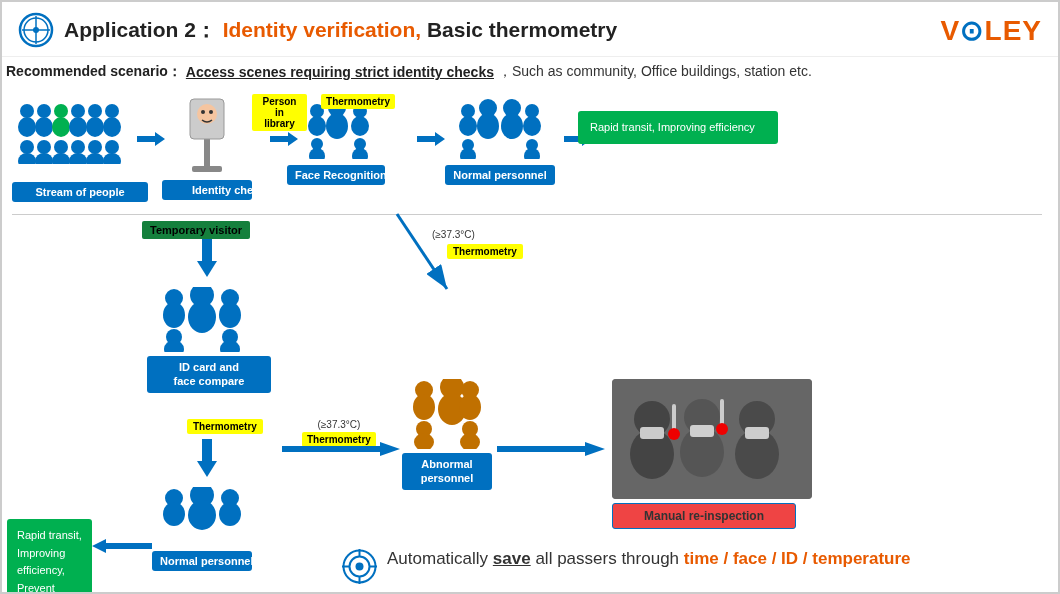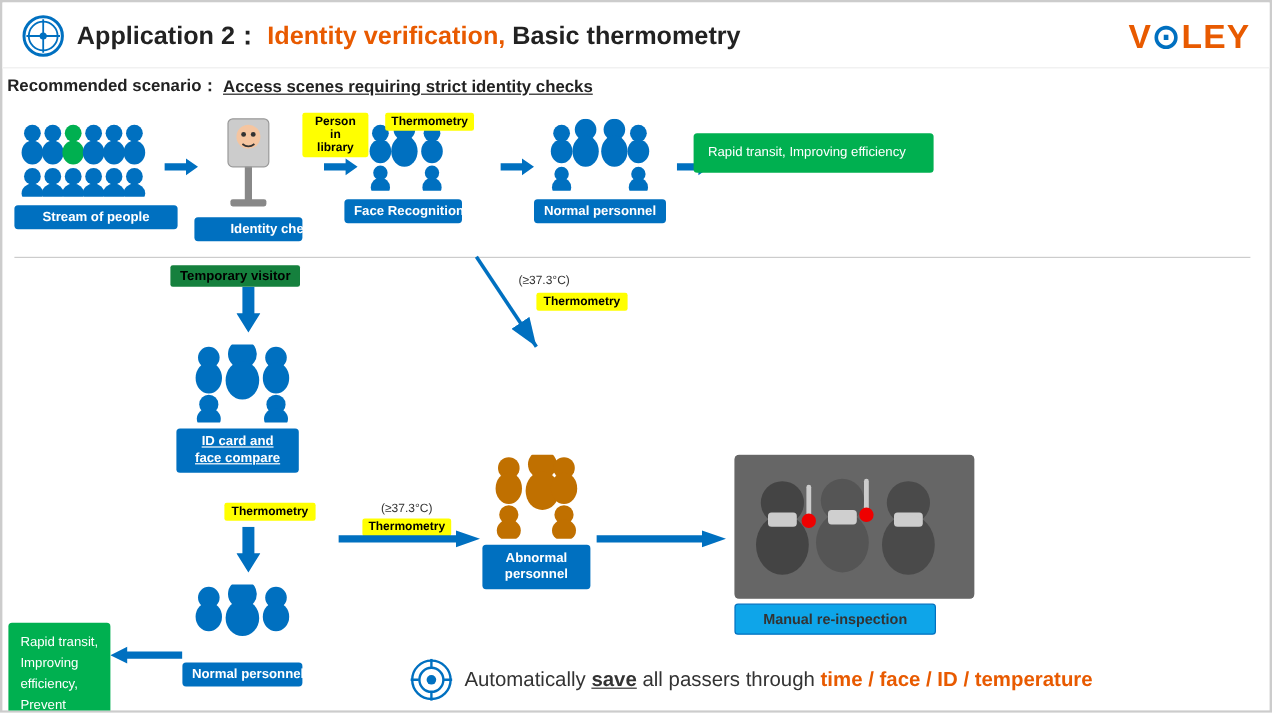--- a/index.html
+++ b/index.html
@@ -138,20 +138,21 @@
       <span class="basic-thermo"> Basic thermometry</span>
     </div>
     <div class="logo-text">
       V<span class="logo-dot">⊙</span>LEY
     </div>
   </div>
 
   <div class="scenario-bar">
     <span class="label">Recommended scenario：</span>
     <span class="underline-bold">Access scenes requiring strict identity checks</span>
+    <span class="rest">，Such as community, Office buildings, station etc.</span>
   </div>
 
   <div class="diagram">
 
     <div class="pos" style="left:10px; top:10px;">
       <svg width="120" height="65" viewBox="0 0 120 65">
 
         <g transform="translate(0,0)">
 
           <circle cx="15" cy="12" r="7" fill="#0070c0"></circle>
@@ -179,21 +180,21 @@
           <circle cx="49" cy="48" r="7" fill="#0070c0"></circle>
           <ellipse cx="49" cy="62" rx="9" ry="8" fill="#0070c0"></ellipse>
           <circle cx="66" cy="48" r="7" fill="#0070c0"></circle>
           <ellipse cx="66" cy="62" rx="9" ry="8" fill="#0070c0"></ellipse>
           <circle cx="83" cy="48" r="7" fill="#0070c0"></circle>
           <ellipse cx="83" cy="62" rx="9" ry="8" fill="#0070c0"></ellipse>
           <circle cx="100" cy="48" r="7" fill="#0070c0"></circle>
           <ellipse cx="100" cy="62" rx="9" ry="8" fill="#0070c0"></ellipse>
         </g>
       </svg>
-      <div class="flow-label" style="margin-top:2px; width:136px;">Stream of people</div>
+      <div class="flow-label" style="margin-top:14px; width:136px;">Stream of people</div>
     </div>
 
     <div class="pos" style="left:135px; top:40px;">
       <svg width="30" height="20">
           <polygon points="0,7 18,7 18,3 28,10 18,17 18,13 0,13" fill="#0070c0"></polygon>
         </svg>
     </div>
 
     <div class="pos" style="left:170px; top:5px;">
       
@@ -300,21 +301,21 @@
         <ellipse cx="22" cy="28" rx="11" ry="13" fill="#0070c0"></ellipse>
         <circle cx="50" cy="8" r="12" fill="#0070c0"></circle>
         <ellipse cx="50" cy="30" rx="14" ry="16" fill="#0070c0"></ellipse>
         <circle cx="78" cy="11" r="9" fill="#0070c0"></circle>
         <ellipse cx="78" cy="28" rx="11" ry="13" fill="#0070c0"></ellipse>
         <circle cx="22" cy="50" r="8" fill="#0070c0"></circle>
         <ellipse cx="22" cy="62" rx="10" ry="9" fill="#0070c0"></ellipse>
         <circle cx="78" cy="50" r="8" fill="#0070c0"></circle>
         <ellipse cx="78" cy="62" rx="10" ry="9" fill="#0070c0"></ellipse>
       </svg>
-      <div class="flow-label" style="width:102px; line-height:1.3; padding:4px 4px; margin-left:-5px;text-decoration:underline;">
+      <div class="flow-label" style="width:124px; line-height:1.3; padding:4px 4px; margin-left:-5px;">
         <span style="white-space:pre-line;">ID card and
 face compare</span>
       </div>
     </div>
 
     <div class="pos" style="left:185px; top:330px;">
       <div class="thermo-badge" style="background:#ffff00; font-size:10px; padding:2px 6px;">
         <span>Thermometry</span>
       </div>
     </div>
@@ -434,27 +435,27 @@
           <ellipse cx="145" cy="75" rx="22" ry="25" fill="#4a4a4a"></ellipse>
           <rect x="133" y="48" width="24" height="12" rx="3" fill="#eee" opacity="0.8"></rect>
 
           <rect x="60" y="25" width="4" height="30" rx="2" fill="#ccc"></rect>
           <circle cx="62" cy="55" r="6" fill="#e00"></circle>
 
           <rect x="108" y="20" width="4" height="30" rx="2" fill="#ccc"></rect>
           <circle cx="110" cy="50" r="6" fill="#e00"></circle>
         </svg>
       </div>
-      <div class="flow-label" style="background:#0ea5e9; color:#333; border:1px solid #0070c0; margin-top:4px; width:168px; font-size:12px; padding:5px; border-radius:3px; text-align:center;">
+      <div class="flow-label" style="background:#ef4444; color:#333; border:1px solid #0070c0; margin-top:4px; width:184px; font-size:12px; padding:5px; border-radius:3px; text-align:center;">
         <span>Manual re-inspection</span>
       </div>
     </div>
 
     <div class="pos" style="left:340px; top:460px;">
-      <div style="display:flex; align-items:center; gap:10px;">
+      <div style="display:flex; align-items:flex-start; gap:10px;">
 
         <svg width="35" height="35" viewBox="0 0 35 35">
           <circle cx="17.5" cy="17.5" r="16" fill="none" stroke="#0070c0" stroke-width="2"></circle>
           <circle cx="17.5" cy="17.5" r="10" fill="none" stroke="#0070c0" stroke-width="2"></circle>
           <circle cx="17.5" cy="17.5" r="4" fill="#0070c0"></circle>
           <line x1="17.5" y1="0" x2="17.5" y2="7" stroke="#0070c0" stroke-width="2"></line>
           <line x1="17.5" y1="28" x2="17.5" y2="35" stroke="#0070c0" stroke-width="2"></line>
           <line x1="0" y1="17.5" x2="7" y2="17.5" stroke="#0070c0" stroke-width="2"></line>
           <line x1="28" y1="17.5" x2="35" y2="17.5" stroke="#0070c0" stroke-width="2"></line>
         </svg>

